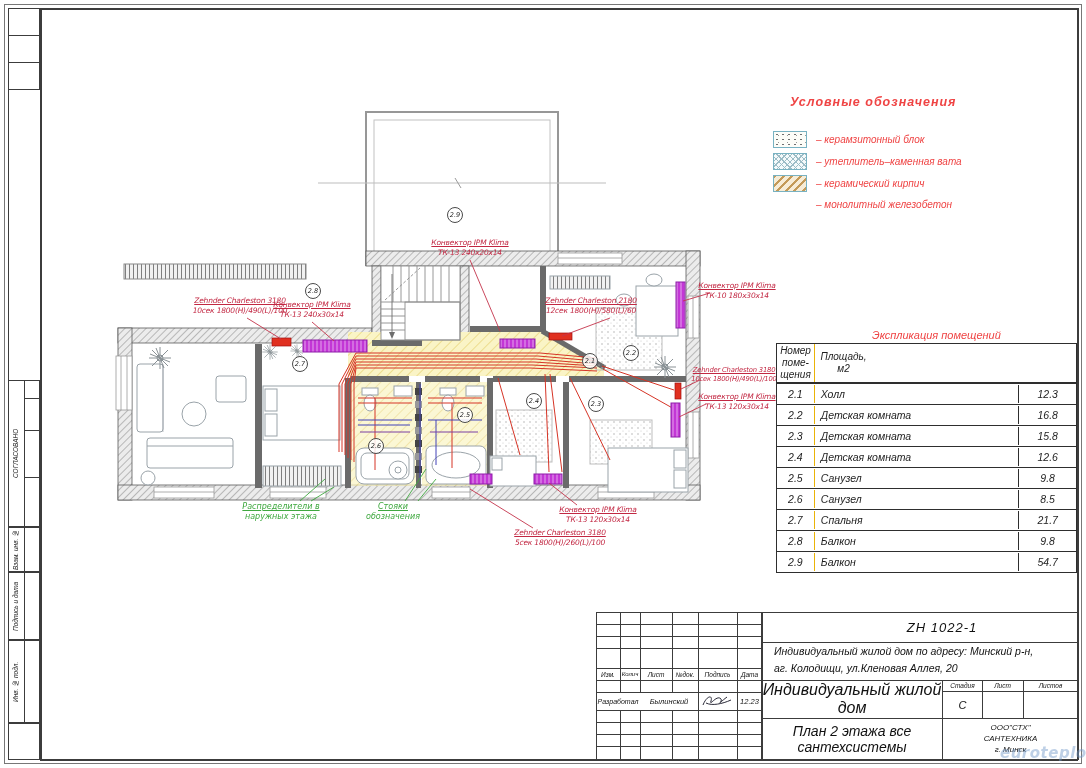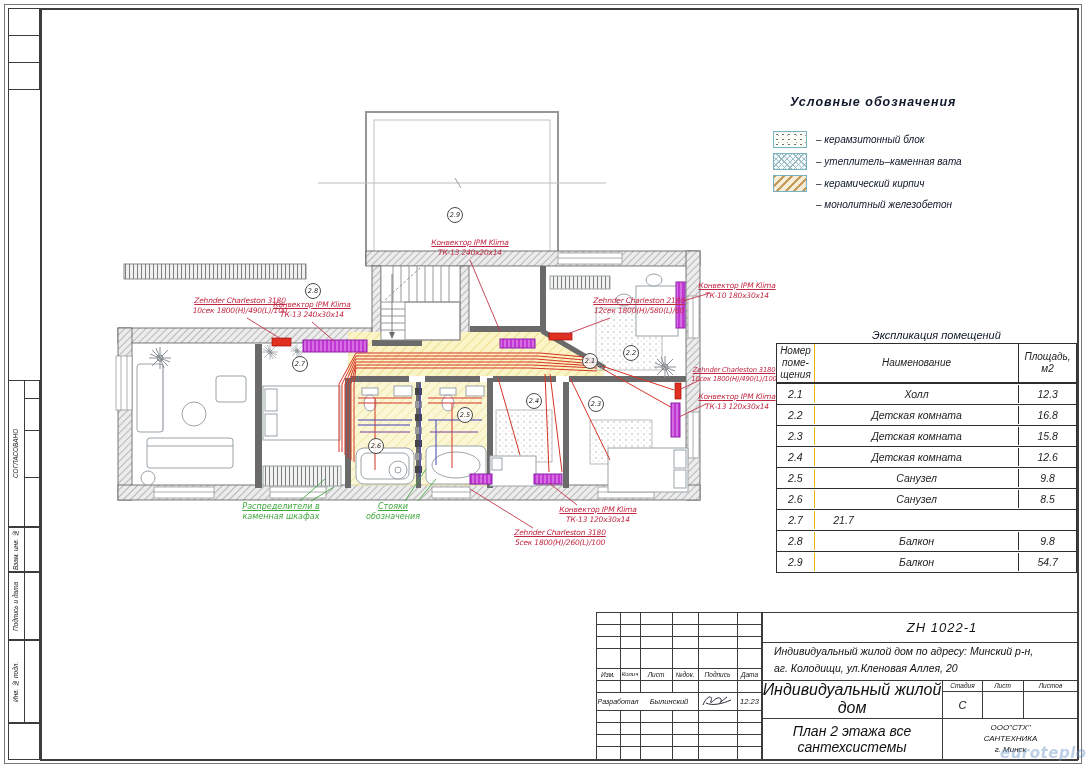--- a/index.html
+++ b/index.html
@@ -1,20 +1,20 @@
 <!DOCTYPE html>
 <html><head>
 <meta charset="utf-8">
 <style>
   * { box-sizing: border-box; margin:0; padding:0; }
   body { background:#888; font-family:"Liberation Sans",sans-serif; }
   #sheet { position:relative; width:1086px; height:768px; background:#fff; overflow:hidden;
            font-family:"Liberation Sans",sans-serif; }
   .ln { position:absolute; background:#3c3c3c; }
-  .t  { position:absolute; font-style:italic; color:#0f172a; white-space:nowrap; }
+  .t  { position:absolute; font-style:italic; color:#ef4444; white-space:nowrap; }
   .cell { position:absolute; border:1px solid #3c3c3c; }
   
   .vcell { position:absolute; border:1px solid #3c3c3c; }
   .vtxt { position:absolute; writing-mode:vertical-rl; transform:rotate(180deg);
           font:italic 6.5px/1 "Liberation Sans",sans-serif; color:#222;
           display:flex; align-items:center; justify-content:center; }
   
   .lgd-title { font:italic 700 12.5px "Liberation Sans",sans-serif; letter-spacing:1px; }
   .lgd-item  { font:italic 10px "Liberation Sans",sans-serif; }
   .sw { position:absolute; width:34px; height:17px; border:1px solid #78b2c2; }
@@ -25,21 +25,21 @@
      background-image: repeating-linear-gradient(45deg, #9cbcc6 0 .8px, transparent .8px 4px),
                        repeating-linear-gradient(-45deg, #9cbcc6 0 .8px, transparent .8px 4px); }
   .sw-diag { background-color:#f7ecd6;
      background-image: repeating-linear-gradient(135deg, #c49a58 0 2px, transparent 2px 6px); }
   
   #rooms-table { position:absolute; left:776px; top:343px; width:301px; border:1.4px solid #2e2e2e; background:#fff; }
   .tr { display:flex; border-top:1px solid #2e2e2e; }
   .tr:first-child { border-top:none; }
   .td { font:italic 10.5px/1.15 "Liberation Sans",sans-serif; color:#1d1d1d; padding:4px 6px; }
   .c-num { width:38px; border-right:1px solid #eab308; text-align:center; }
-  .c-name { width:206px; border-right:1px solid #2e2e2e;text-align:center; }
+  .c-name { width:206px; border-right:1px solid #2e2e2e; }
   .c-area { width:57px; text-align:center; }
   .thead .td { font:italic 10px/1.2 "Liberation Sans",sans-serif; text-align:center;
                display:flex; align-items:center; justify-content:center; white-space:normal; }
   .thead { border-bottom:.4px solid #2e2e2e; height:39px; }
   .row { height:21px; align-items:center; }
   .row .td { padding:3px 6px; }
   .total { height:20px; border-top:1.4px solid #2e2e2e; }
   
   .plabel { position:absolute; text-align:center; color:#c22742;
             font:italic 7.5px/1.3 "DejaVu Sans",sans-serif; letter-spacing:-.2px; white-space:nowrap; }
@@ -344,21 +344,21 @@
       <div>ТК-13 240x20x14</div>
     </div>
   <div class="plabel" style="left:165px;top:296px;width:150px;">
     <div class="u">Zehnder Charleston 3180</div>
       <div>10сек 1800(H)/490(L)/100</div>
     </div>
   <div class="plabel" style="left:256px;top:300px;width:112px;">
     <div class="u">Конвектор IPM Klima</div>
       <div>ТК-13 240x30x14</div>
     </div>
-  <div class="plabel" style="left:580px;top:296px;width:118px;">
+  <div class="plabel" style="left:532px;top:296px;width:118px;">
     <div class="u">Zehnder Charleston 2180</div>
       <div>12сек 1800(H)/580(L)/60</div>
     </div>
   <div class="plabel" style="left:694px;top:281px;width:86px;">
     <div class="u">Конвектор IPM Klima</div>
       <div>ТК-10 180x30x14</div>
     </div>
   <div class="plabel" style="left:688px;top:366px;width:92px;font-size:6.8px;">
     <div class="u">Zehnder Charleston 3180</div>
       <div>10сек 1800(H)/490(L)/100</div>
@@ -371,21 +371,21 @@
     <div class="u">Конвектор IPM Klima</div>
       <div>ТК-13 120x30x14</div>
     </div>
   <div class="plabel" style="left:508px;top:528px;width:104px;">
     <div class="u">Zehnder Charleston 3180</div>
       <div>5сек 1800(H)/260(L)/100</div>
     </div>
 
   <div class="glabel" style="left:222px;top:502px;width:118px;">
     <div class="u">Распределители  в</div>
-      <div>каменная шкафах</div>
+      <div>наружных этажа</div>
     </div>
   <div class="glabel" style="left:348px;top:502px;width:90px;">
     <div class="u">Стояки</div>
       <div>обозначения</div>
     </div>
 
   <div>
     <div class="t lgd-title" style="left:790px;top:95px;">Условные обозначения</div>
     <div class="sw sw-speckle" style="left:773px;top:131px;"></div>
     <div class="sw sw-cross" style="left:773px;top:153px;"></div>
@@ -393,21 +393,20 @@
     <div class="t lgd-item" style="left:816px;top:134px;">– керамзитонный блок</div>
     <div class="t lgd-item" style="left:816px;top:156px;">– утеплитель–каменная вата</div>
     <div class="t lgd-item" style="left:816px;top:178px;">– керамический кирпич</div>
     <div class="t lgd-item" style="left:816px;top:199px;">– монолитный железобетон</div>
   </div>
 
   <div class="t" style="left:872px;top:329px;font-size:11px;text-align:center;">Экспликация помещений</div>
   <div id="rooms-table">
     <div class="tr thead">
       <div class="td c-num">Номер поме- щения</div>
-      <div class="td c-name">Наименование</div>
       <div class="td c-area">Площадь, м2</div>
     </div>
     <div class="tr row">
         <div class="td c-num">2.1</div>
         <div class="td c-name">Холл</div>
         <div class="td c-area">12.3</div>
       </div>
     <div class="tr row">
         <div class="td c-num">2.2</div>
         <div class="td c-name">Детская комната</div>
@@ -428,20 +427,21 @@
         <div class="td c-name">Санузел</div>
         <div class="td c-area">9.8</div>
       </div>
     <div class="tr row">
         <div class="td c-num">2.6</div>
         <div class="td c-name">Санузел</div>
         <div class="td c-area">8.5</div>
       </div>
     <div class="tr row">
         <div class="td c-num">2.7</div>
+        <div class="td c-name">Спальня</div>
         <div class="td c-area">21.7</div>
       </div>
     <div class="tr row">
         <div class="td c-num">2.8</div>
         <div class="td c-name">Балкон</div>
         <div class="td c-area">9.8</div>
       </div>
     <div class="tr row">
         <div class="td c-num">2.9</div>
         <div class="td c-name">Балкон</div>

